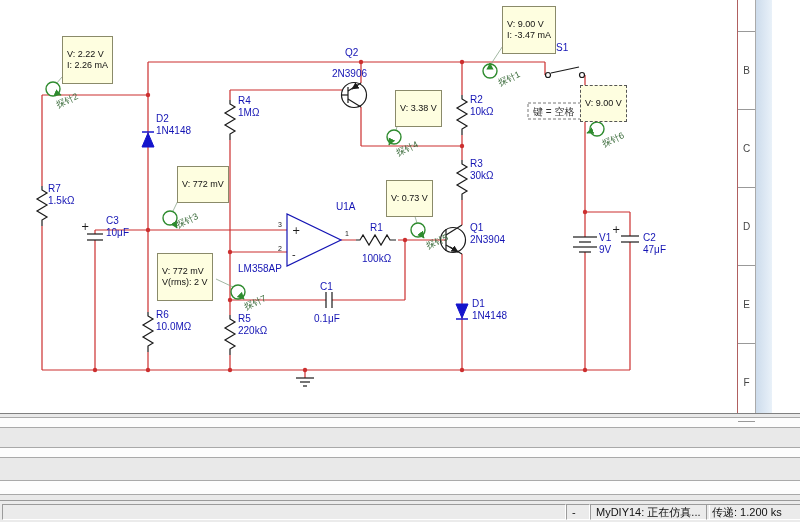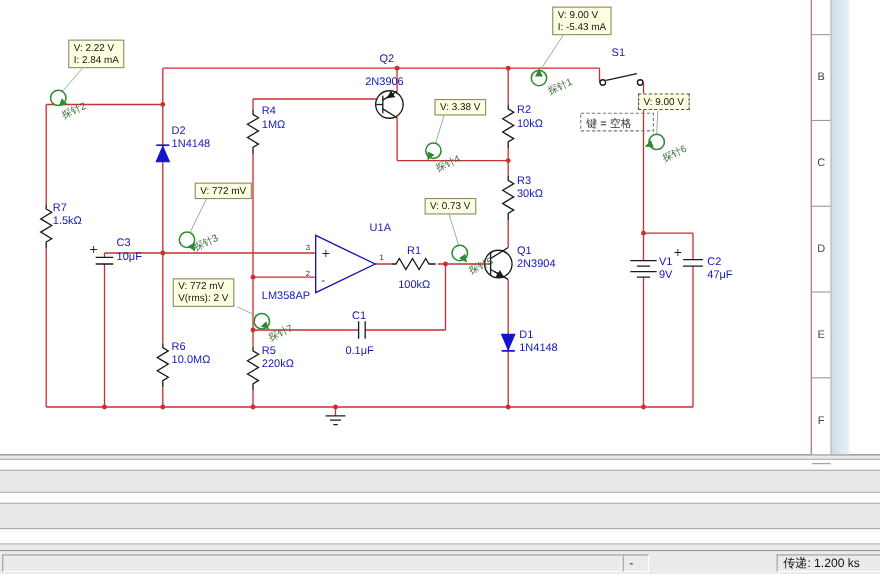--- a/index.html
+++ b/index.html
@@ -13,21 +13,21 @@
   .lbl{font:10px "Liberation Sans",sans-serif;fill:#1414b4;}
   .pin{font:7px "Liberation Sans",sans-serif;fill:#222;}
   .sign{font:10px "DejaVu Sans",sans-serif;fill:#1a1a1a;}
   .pname{font:9px "Liberation Sans",sans-serif;fill:#3a6b3a;}
   .keylbl{font:10px "Liberation Sans",sans-serif;fill:#333;}
   .pcirc{fill:#ffffff;stroke:#2e8b2e;stroke-width:1.4;}
   .parrow{stroke:#2e8b2e;stroke-width:1.2;fill:none;}
   .leader{stroke:#8aa58a;stroke-width:0.8;}
   .dot{fill:#cc2f2f;}
   .probe-box{position:absolute;background:#fefee0;border:1px solid #8a8a6a;
-      font-size:9px;line-height:11px;padding:1px 4px;color:#111;white-space:nowrap;z-index:5;}
+      font-size:9px;line-height:11px;padding:12px 4px;color:#111;white-space:nowrap;z-index:5;}
   .probe-box.dashed{border:1px dashed #555;}
   .sheet-strip{position:absolute;left:737px;top:0;width:17px;height:413px;
       border-left:1px solid #b06060;background:#fff;z-index:4;}
   .sheet-cell{height:77px;border-bottom:1px solid #999;display:flex;align-items:center;
       justify-content:center;font-size:10px;color:#444;}
   .sheet-cell.first{height:31px;}
   .scrollbar{position:absolute;left:755px;top:0;width:16px;height:413px;
       background:linear-gradient(90deg,#cddcec,#e9f1f9);border-left:1px solid #aaa;z-index:4;}
   .bottombg{position:absolute;left:0;top:413px;width:800px;height:109px;
       background:#e9e9e9;border-top:1px solid #808080;}
@@ -265,25 +265,25 @@
     </g>
     <g>
       <circle class="pcirc" cx="238" cy="292" r="7"></circle>
       <path class="parrow" d="M241,296 L244,299" marker-end="url(#garr)"></path>
       <text class="pname" x="246" y="310" transform="rotate(-25 246 310)">探针7</text>
     </g>
   </svg>
 
   <div class="probe-box" style="left:62px;top:36px">
     <div>V: 2.22 V</div>
-    <div>I: 2.84 mA</div>
+    <div>I: 2.26 mA</div>
   </div>
   <div class="probe-box" style="left:502px;top:6px">
     <div>V: 9.00 V</div>
-    <div>I: -5.43 mA</div>
+    <div>I: -3.47 mA</div>
   </div>
   <div class="probe-box dashed" style="left:580px;top:85px">
     <div>V: 9.00 V</div>
   </div>
   <div class="probe-box" style="left:395px;top:90px">
     <div>V: 3.38 V</div>
   </div>
   <div class="probe-box" style="left:386px;top:180px">
     <div>V: 0.73 V</div>
   </div>
@@ -308,14 +308,15 @@
 </div>
 
 <div class="bottombg"></div>
 <div class="rowband" style="top:417px;height:9px"></div>
 <div class="rowband" style="top:447px;height:9px"></div>
 <div class="rowband" style="top:480px;height:13px"></div>
 
 <div class="statusbar">
   <div class="status-cell" style="left:2px;width:552px"></div>
   <div class="status-cell" style="left:566px;width:12px">-</div>
+  <div class="status-cell" style="left:590px;width:108px">MyDIY14: 正在仿真...</div>
   <div class="status-cell" style="left:706px;width:88px">传递: 1.200 ks</div>
 </div>
 
 </body></html>

